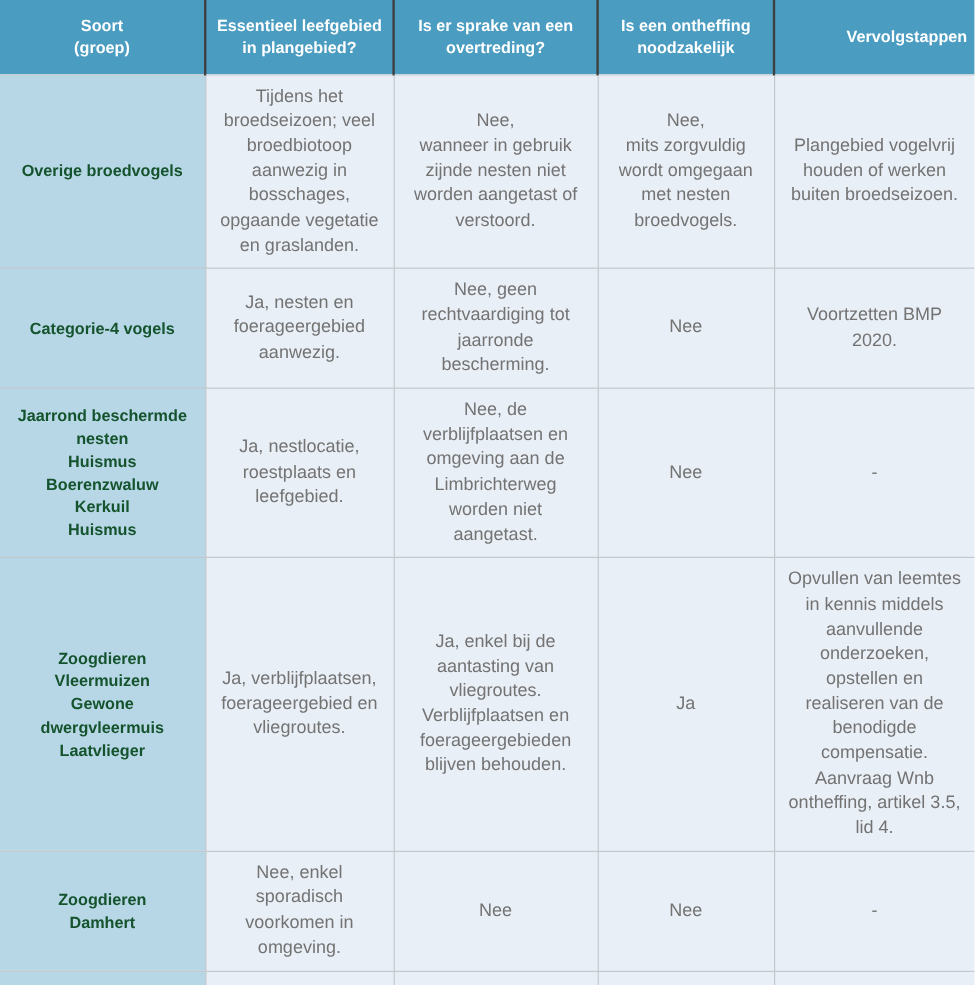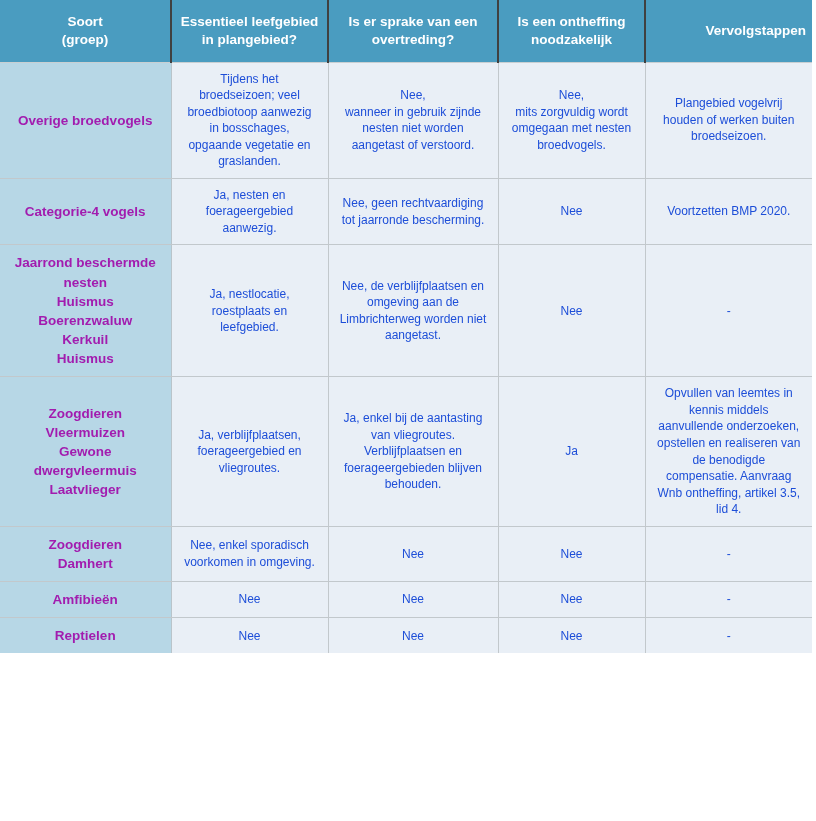--- a/index.html
+++ b/index.html
@@ -36,42 +36,42 @@
     border-bottom: 1px solid #c9cfd2;
   }
   #species-table thead th:last-child {
     border-right: none;
     text-align: right;
   }
 
   
   #species-table tbody td {
     background: #E9EFF6;
-    color: #1d4ed8;
-    font-size: 12px;
+    color: #737373;
+    font-size: 15px;
     line-height: 1.38;
     text-align: center;
     vertical-align: middle;
     padding: 8px 10px;
     box-sizing: border-box;
     border-right: 1px solid #c2c8cc;
     border-bottom: 1px solid #c2c8cc;
   }
   #species-table tbody td:last-child {
     border-right: none;
     text-align: center;
   }
   #species-table tbody tr:last-child td {
     border-bottom: none;
   }
 
   
   #species-table tbody td.group-cell {
     background: #B7D7E6;
-    color: #a21caf;
+    color: #14532d;
     font-weight: bold;
     font-size: 13.5px;
     line-height: 1.42;
     border-right: 1px solid #b9c4ca;
   }
   .group-sub {
     display: block;
     font-weight: bold;
   }
   .group-sub.italic {

